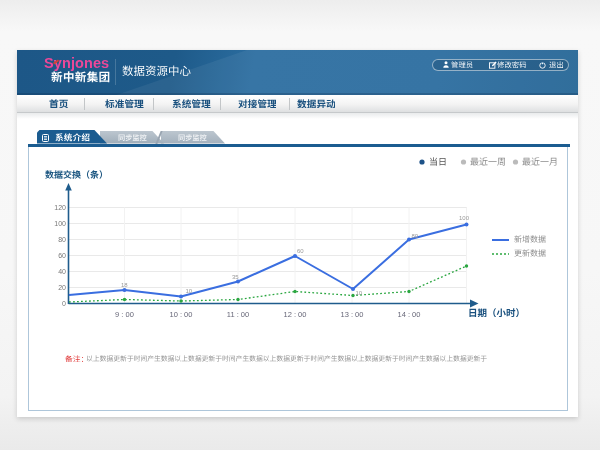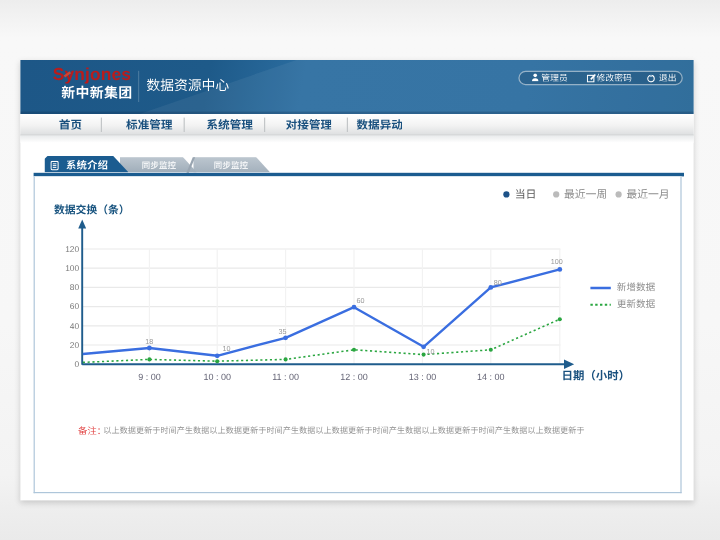--- a/index.html
+++ b/index.html
@@ -1,18 +1,18 @@
 <!DOCTYPE html>
 <html><head><meta charset="utf-8"><style>html,body{margin:0;padding:0;width:600px;height:450px;overflow:hidden;font-family:"Liberation Sans",sans-serif;}body{background:linear-gradient(180deg,#ededed 0%,#f8f8f8 7%,#f7f7f7 60%,#f3f3f3 88%,#eeeeee 94%,#eaeaea 100%);position:relative;}div{position:absolute;box-sizing:border-box;}</style></head><body>
 <div style="left:17px;top:50px;width:561px;height:367px;background:#fff;box-shadow:0 2px 5px rgba(0,0,0,0.16);"></div>
 <div style="left:17px;top:50px;width:561px;height:45px;background:linear-gradient(100deg,#1d5787 0%,#1e5a89 28%,#2b6da0 42%,#2a6c9f 75%,#256595 100%);overflow:hidden;">
     <div style="left:230px;top:0;width:600px;height:45px;background:rgba(255,255,255,0.06);transform:skewX(-71deg);transform-origin:0 0;"></div>
     <div style="left:0;top:43px;width:561px;height:2px;background:rgba(10,40,70,0.25);"></div>
   </div>
-<div style="left:44px;top:55px;width:70px;height:16px;color:#b91c1c;font-weight:bold;font-size:14.5px;letter-spacing:0.1px;font-family:'Liberation Sans',sans-serif;">S<span style="position:relative;">ynjones</span></div>
+<div style="left:44px;top:55px;width:70px;height:16px;color:#ec4899;font-weight:bold;font-size:14.5px;letter-spacing:0.1px;font-family:'Liberation Sans',sans-serif;">S<span style="position:relative;">ynjones</span></div>
 <div style="left:52.5px;top:61px;width:6px;height:1.6px;background:#cf4433;transform:rotate(-35deg);"></div>
 <svg style="position:absolute;left:51.0px;top:71.4px;" width="59.2" height="11.6" viewBox="0 0 5103 1000" fill="#fff">
     <use href="#gb65b0" transform="translate(0,880) scale(1,-1)"></use>
     <use href="#gb4e2d" transform="translate(1026,880) scale(1,-1)"></use>
     <use href="#gb65b0" transform="translate(2052,880) scale(1,-1)"></use>
     <use href="#gb96c6" transform="translate(3078,880) scale(1,-1)"></use>
     <use href="#gb56e2" transform="translate(4103,880) scale(1,-1)"></use>
   </svg>
 <div style="left:115px;top:59px;width:1px;height:26px;background:rgba(255,255,255,0.18);"></div>
 <svg style="position:absolute;left:121.5px;top:64.9px;" width="69.0" height="11.5" viewBox="0 0 6000 1000" fill="#fff">

